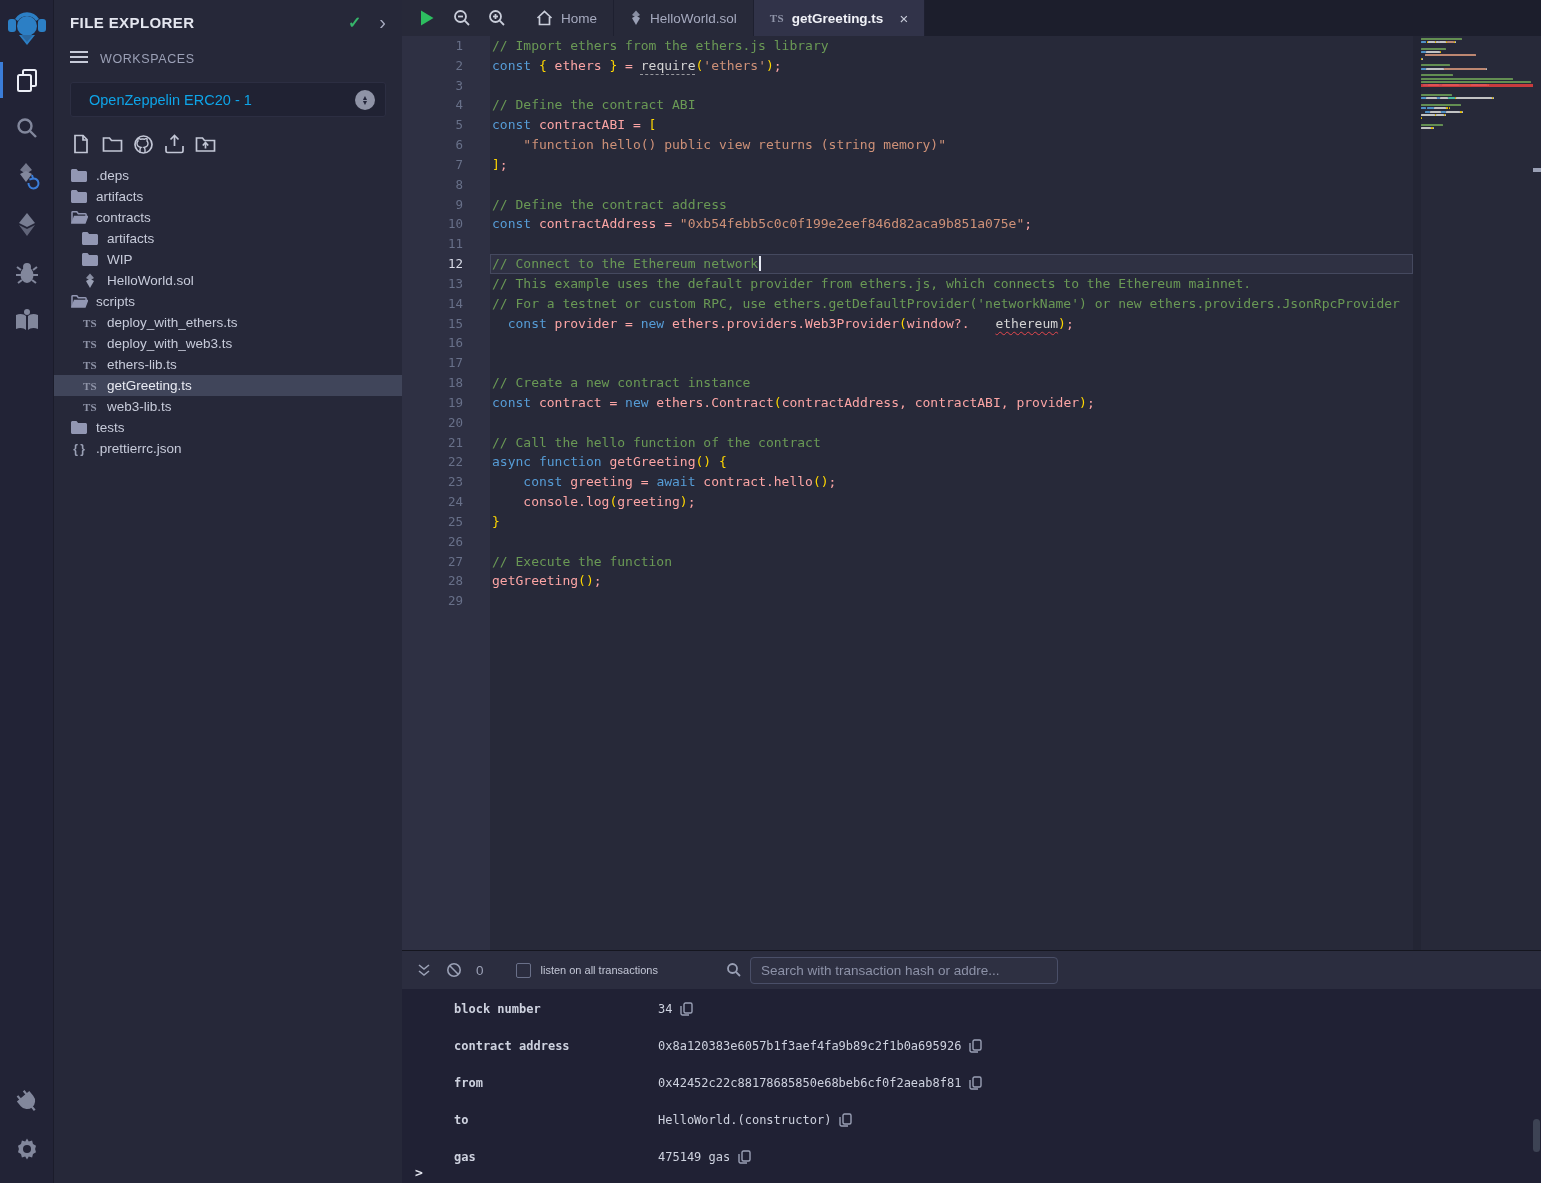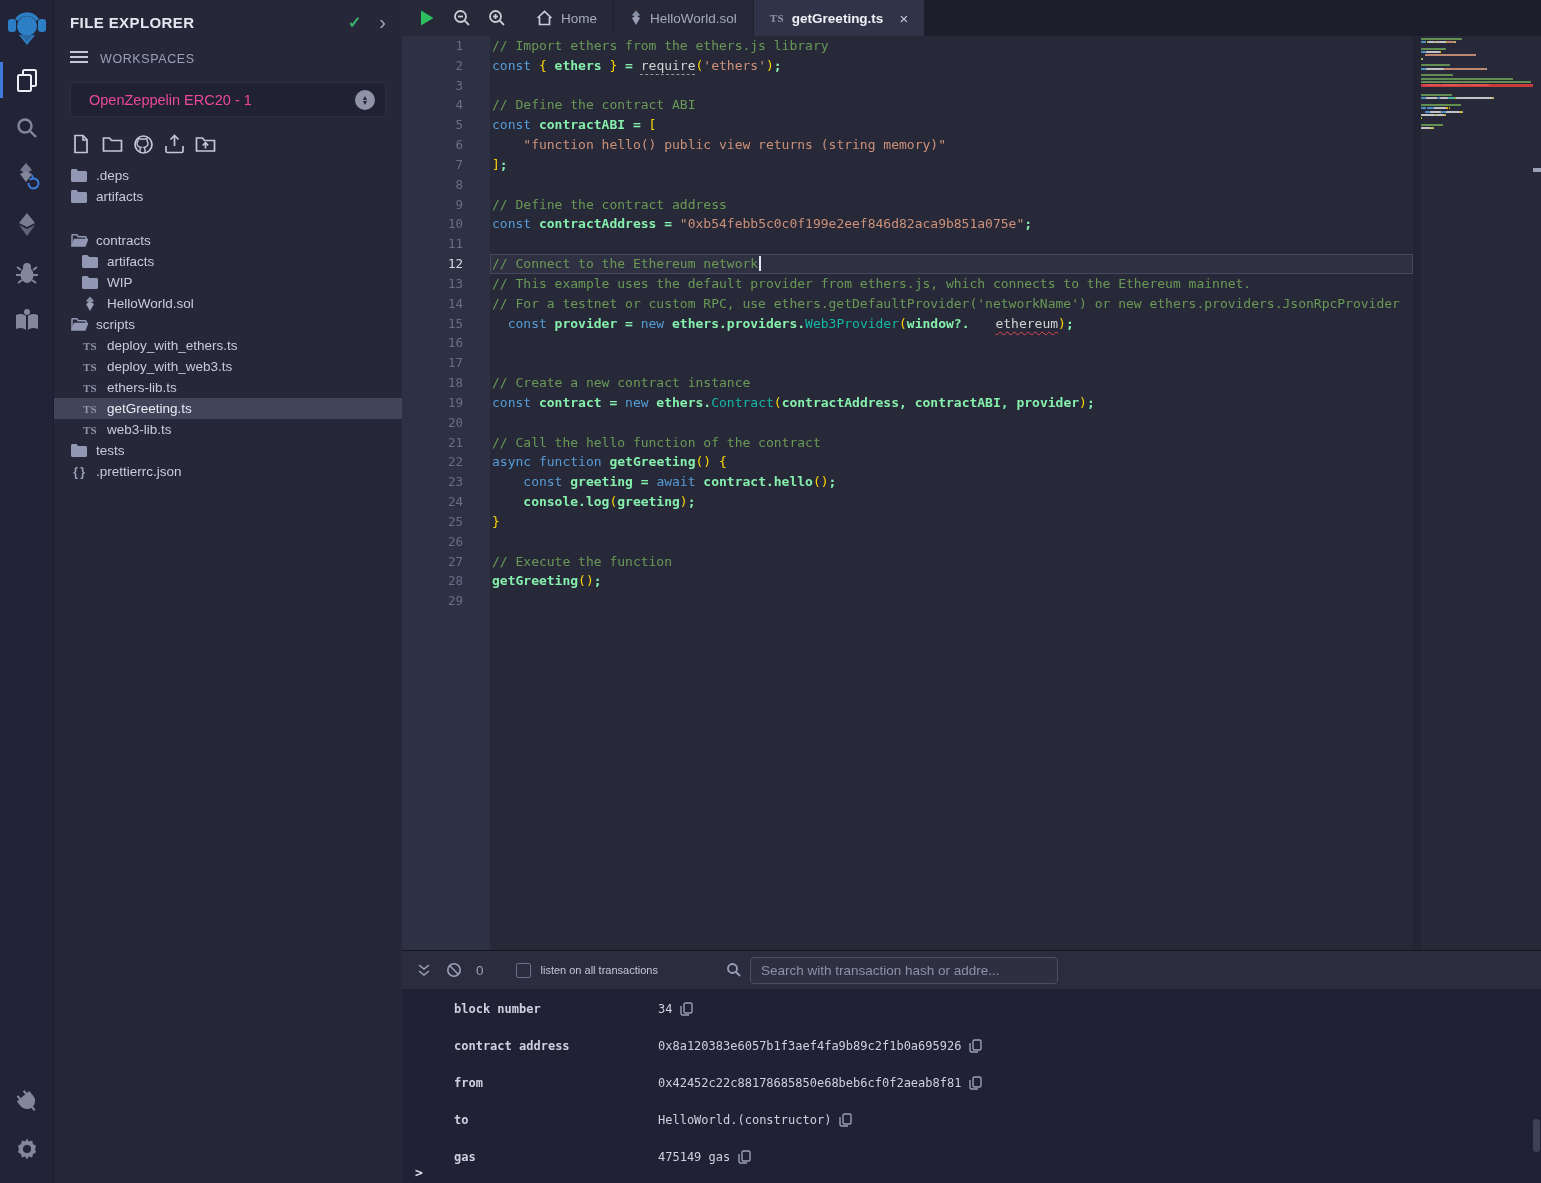--- a/index.html
+++ b/index.html
@@ -22,21 +22,21 @@
   .side-panel{position:absolute;left:54px;top:0;width:348px;height:100%;background:#262839;}
   .fe-header{display:flex;align-items:center;padding:12px 16px 4px 16px;}
   .fe-title{font-size:15px;font-weight:700;letter-spacing:.4px;color:#e4e6ef;}
   .fe-header .spacer{flex:1;}
   .fe-check{color:#36b46a;font-size:16px;font-weight:700;margin-right:18px;cursor:pointer;}
   .fe-chev{color:#a6aabf;font-size:20px;line-height:1;cursor:pointer;}
   .ws-row{display:flex;align-items:center;padding:14px 16px 6px 16px;color:#c6cad8;}
   .ws-label{font-size:12.5px;letter-spacing:.6px;color:#9ba0b6;margin-left:12px;}
   .ws-select{margin:8px 16px 0 16px;height:35px;background:#202233;border:1px solid #2c2e42;border-radius:3px;
     display:flex;align-items:center;padding:0 10px 0 18px;cursor:pointer;}
-  .ws-select-text{font-size:14.5px;color:#ec4899;flex:1;}
+  .ws-select-text{font-size:14.5px;color:#0ea5e9;flex:1;}
   .ws-badge{width:20px;height:20px;border-radius:50%;background:#8f93a6;color:#23253a;display:flex;
     align-items:center;justify-content:center;flex-direction:column;font-size:7px;line-height:5px;}
   .fe-actions{display:flex;align-items:center;gap:9px;padding:16px 16px 6px 16px;color:#c3c7d6;}
   .fe-actions .fe-act{width:22px;height:22px;display:flex;align-items:center;justify-content:center;cursor:pointer;}
   .tree{margin-top:4px;}
   .tree-row{display:flex;align-items:center;height:21px;font-size:13.5px;color:#c7cbda;cursor:pointer;white-space:nowrap;}
   .tree-row.selected{background:#40455a;color:#e9ebf3;}
   .tree-icon{width:18px;display:flex;justify-content:center;margin-right:8px;color:#9297b3;flex:none;}
   .badge-txt{font-size:11px;font-weight:700;letter-spacing:.3px;color:#8f94a8;font-family:Liberation Serif, serif;}
   .brace-txt{font-size:12px;font-weight:700;color:#9aa0b5;}
@@ -90,21 +90,21 @@
   .term-content{position:absolute;left:0;top:38px;right:0;bottom:0;overflow:hidden;}
   .term-row{display:flex;align-items:center;height:20px;margin:0 0 17px 0;font-family:"DejaVu Sans Mono",monospace;}
   .term-rows{padding:10px 0 0 52px;}
   .term-label{width:204px;font-size:12px;font-weight:700;color:#ced2df;flex:none;}
   .term-value{font-size:12px;color:#ced2df;}
   .copy-ic{margin-left:8px;color:#9aa0b5;display:flex;cursor:pointer;}
   .term-prompt{position:absolute;left:13px;top:176px;font-family:"DejaVu Sans Mono",monospace;
     font-size:13px;font-weight:700;color:#e3e5ee;cursor:text;}
   .term-scroll{position:absolute;right:1px;top:130px;width:7px;height:33px;background:#3d4354;border-radius:4px;cursor:pointer;}
 </style>
-<style>.tk-cm{color:#6a9955;}.tk-kw{color:#569cd6;}.tk-str{color:#ce9178;}.tk-id{color:#86efac;font-weight:bold;}.tk-type{color:#14b8a6;}.tk-br{color:#ffd700;}.tk-err{color:#d4d4d4;margin-left:26px;}.tk-req{color:#d4d4d4;}</style></head>
+<style>.tk-cm{color:#6a9955;}.tk-kw{color:#569cd6;}.tk-str{color:#ce9178;}.tk-id{color:#fca5a5;}.tk-type{color:#fca5a5;}.tk-br{color:#ffd700;}.tk-err{color:#d4d4d4;margin-left:26px;}.tk-req{color:#d4d4d4;}</style></head>
 <body>
 
 <div class="app">
 
   <aside class="activity-bar">
     <div class="act-top" id="activity-top">
         <div class="act-item logo">
           <svg width="40" height="36" viewBox="0 0 40 36">
             <g fill="#2c7fc5">
               <path d="M8 9 a14 14 0 0 1 24 0 l-3 2 a10.5 10.5 0 0 0 -18 0 Z"></path>
@@ -262,21 +262,21 @@
           <span class="tree-label">.deps</span>
         </div>
         <div class="tree-row" style="padding-left: 16px;">
           <span class="tree-icon">
             <svg width="16" height="13" viewBox="0 0 16 13" fill="#9297b3">
               <path d="M0 1.5 C0 .7 .7 0 1.5 0 h4 l1.6 2 h7.4 c.8 0 1.5 .7 1.5 1.5 v8 c0 .8 -.7 1.5 -1.5 1.5 h-13 C.7 13 0 12.3 0 11.5 Z"></path>
             </svg>
           </span>
           <span class="tree-label">artifacts</span>
         </div>
-        <div class="tree-row" style="padding-left: 16px; margin-top: 23px;">
+        <div class="tree-row" style="padding-left: 16px;">
           <span class="tree-icon">
             <svg width="17" height="13" viewBox="0 0 17 13" fill="none" stroke="#9297b3" stroke-width="1.5">
               <path d="M1 12 V1.5 C1 1 1.4 .7 1.8 .7 h4 l1.5 2 h7 c.5 0 .8 .4 .8 .8 V5"></path>
               <path d="M1 12 L3.5 5.5 h13 L14 12 Z" fill="#9297b3"></path>
             </svg>
           </span>
           <span class="tree-label">contracts</span>
         </div>
         <div class="tree-row" style="padding-left: 27px;">
           <span class="tree-icon">

